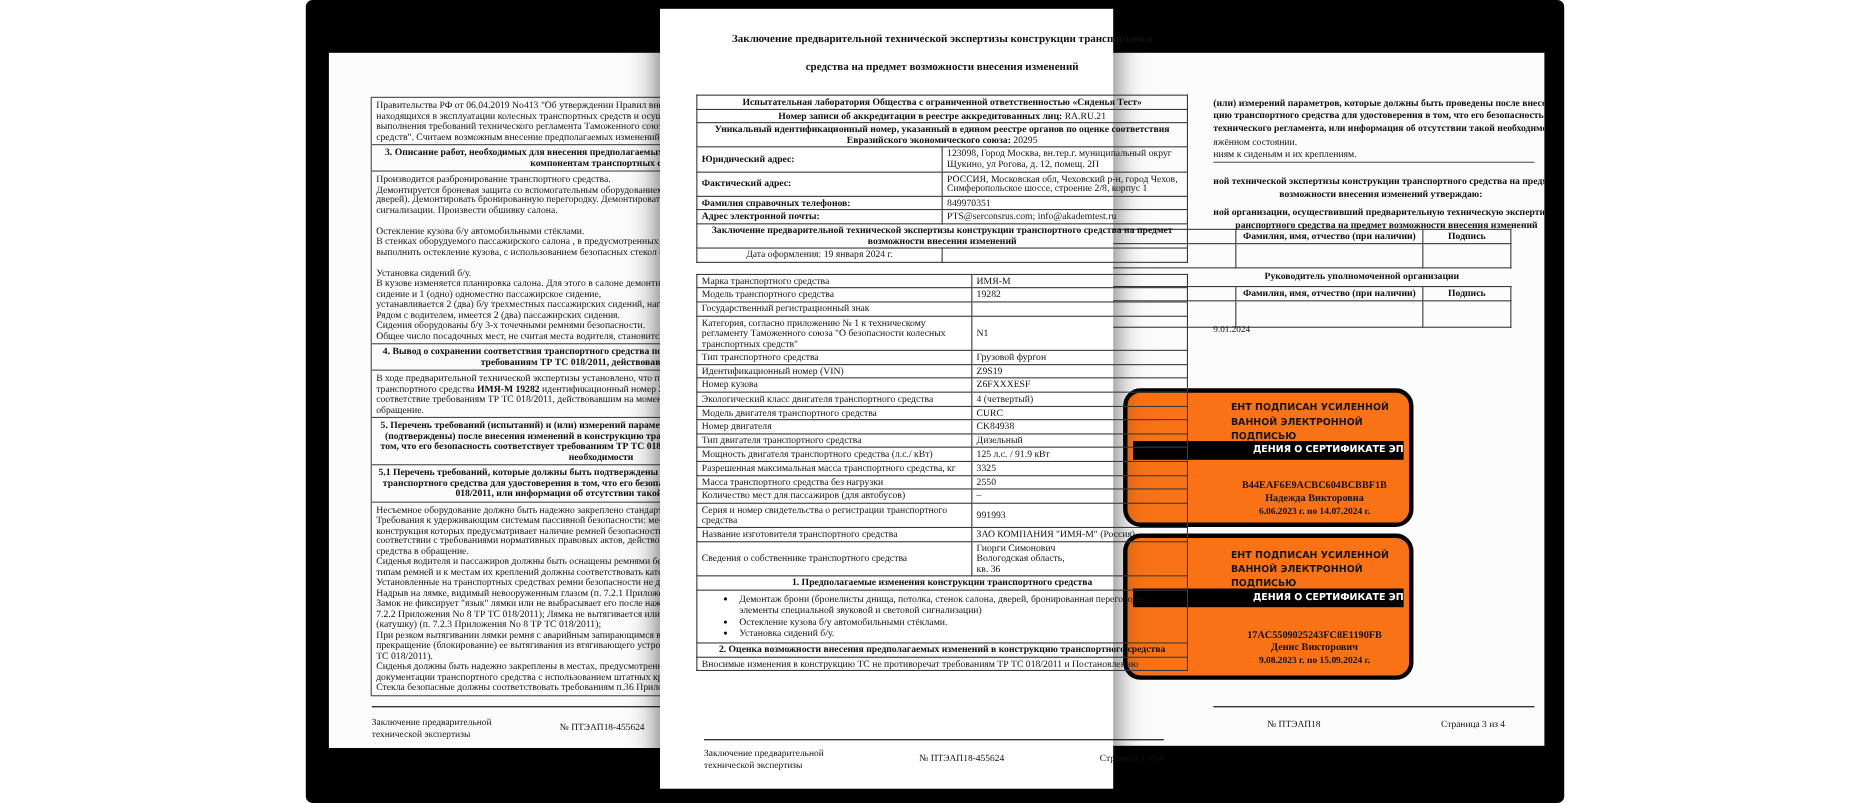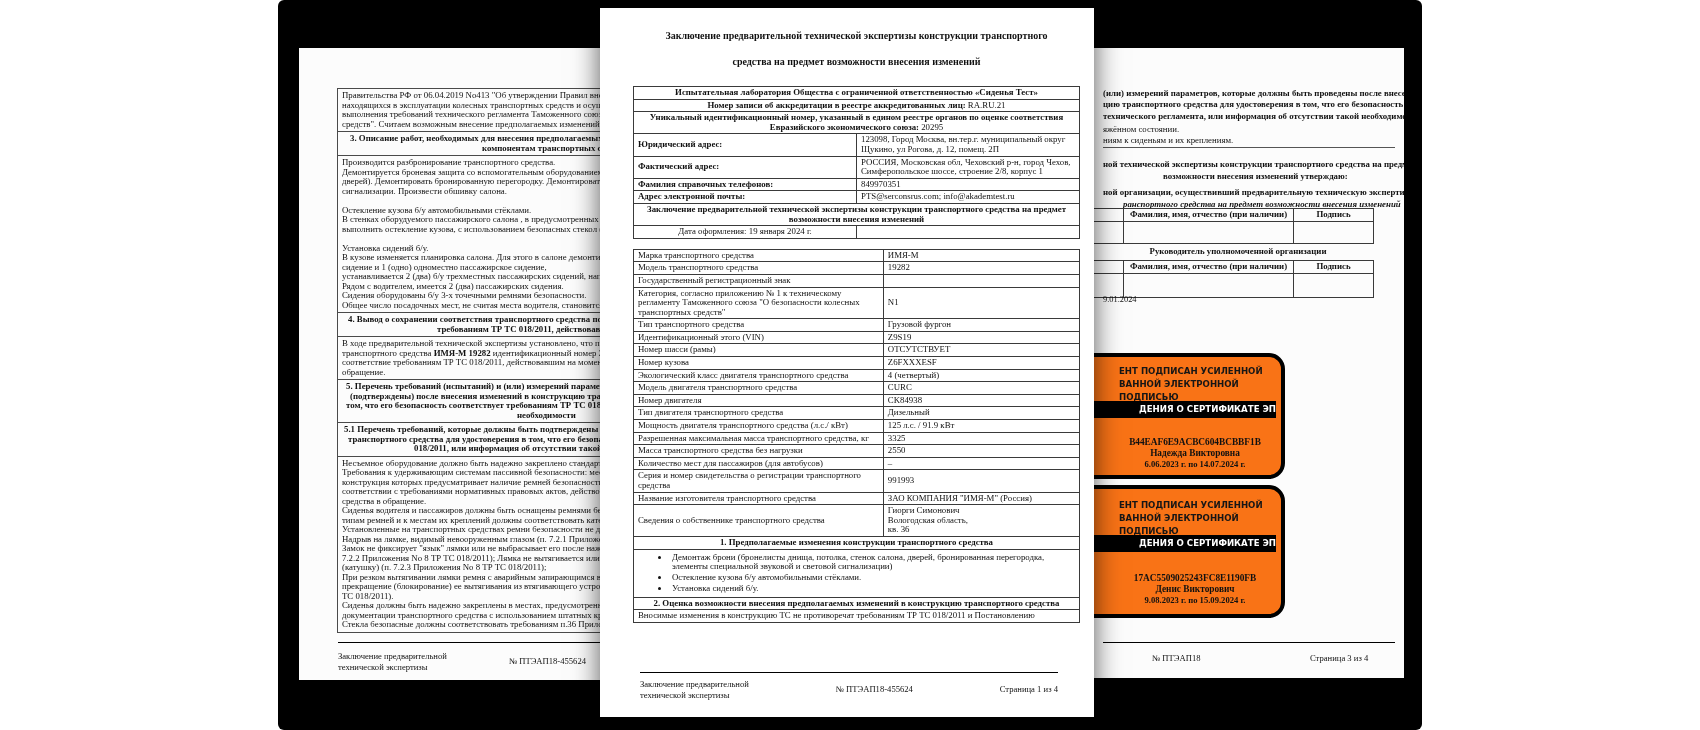--- a/index.html
+++ b/index.html
@@ -2,21 +2,21 @@
 <html><head>
 <meta charset="utf-8">
 <style>
   html,body{margin:0;padding:0}
   body{width:1700px;height:730px;position:relative;overflow:hidden;background:#ffffff;
        font-family:"Liberation Serif",serif;color:#111}
   .backdrop{position:absolute;left:278px;top:0;width:1144px;height:730px;background:#000;border-radius:6px}
   .page{position:absolute;background:#fcfcfc}
   #page2{left:299px;top:48px;width:396px;height:632px;z-index:1;overflow:hidden}
   #page3{left:1009px;top:48px;width:395px;height:630px;z-index:1;overflow:hidden}
-  #page1{left:600px;top:8px;width:494px;height:709px;z-index:2;background:#fff;
+  #page1{left:600px;top:8px;width:412px;height:709px;z-index:2;background:#fff;
          box-shadow:0 6px 26px rgba(0,0,0,.65)}
   .doc{font-size:8.8px;line-height:9.5px}
   .ln{white-space:nowrap}
   b,.b{font-weight:bold}
   
   .p1inner{position:absolute;left:33px;top:0;width:447px}
   .p1title{margin-top:15px;text-align:center;font-weight:bold;font-size:10px;line-height:26px}
   table.dt{width:100%;border-collapse:collapse;table-layout:fixed}
   table.dt td{border:1px solid #3a3a3a;font-size:8.8px;line-height:9.6px;padding:1px 4px;vertical-align:middle}
   .t1{margin-top:11px}
@@ -149,21 +149,21 @@
       <div class="ln">яжённом состоянии.</div>
       <div class="ln">ниям к сиденьям и их креплениям.</div>
     </div>
   <div class="rule" style="left:94px;width:292px;top:99px"></div>
   <div class="p3item" style="left:94px;top:110px;line-height:12px">
       <div class="ln" style="font-weight: bold;">ной технической экспертизы конструкции транспортного средства на предме</div>
       <div class="ln" style="font-weight: bold; padding-left: 60px;">возможности внесения изменений утверждаю:</div>
     </div>
   <div class="p3item" style="left:94px;top:138px;line-height:12px">
       <div class="ln" style="font-weight: bold;">ной организации, осуществивший предварительную техническую экспертизу</div>
-      <div class="ln" style="font-weight: bold; padding-left: 20px; font-style: italic;">ранспортного средства на предмет возможности внесения изменений</div>
+      <div class="ln" style="font-weight: bold; padding-left: 20px;">ранспортного средства на предмет возможности внесения изменений</div>
     </div>
 
   <table class="sig" style="top:160px">
     <colgroup>
         <col style="width:170px">
         <col style="width:170px">
         <col style="width:80px">
       </colgroup>
     <tbody>
         <tr>
@@ -290,26 +290,22 @@
           </tr>
           <tr>
             <td class="vl">Категория, согласно приложению № 1 к техническому регламенту Таможенного союза "О безопасности колесных транспортных средств"</td>
             <td class="pre">N1</td>
           </tr>
           <tr>
             <td class="vl">Тип транспортного средства</td>
             <td class="pre">Грузовой фургон</td>
           </tr>
           <tr>
-            <td class="vl">Идентификационный этого (VIN)</td>
+            <td class="vl">Идентификационный номер (VIN)</td>
             <td class="pre">Z9S19</td>
-          </tr>
-          <tr>
-            <td class="vl">Номер шасси (рамы)</td>
-            <td class="pre">ОТСУТСТВУЕТ</td>
           </tr>
           <tr>
             <td class="vl">Номер кузова</td>
             <td class="pre">Z6FXXXESF</td>
           </tr>
           <tr>
             <td class="vl">Экологический класс двигателя транспортного средства</td>
             <td class="pre">4 (четвертый)</td>
           </tr>
           <tr>

